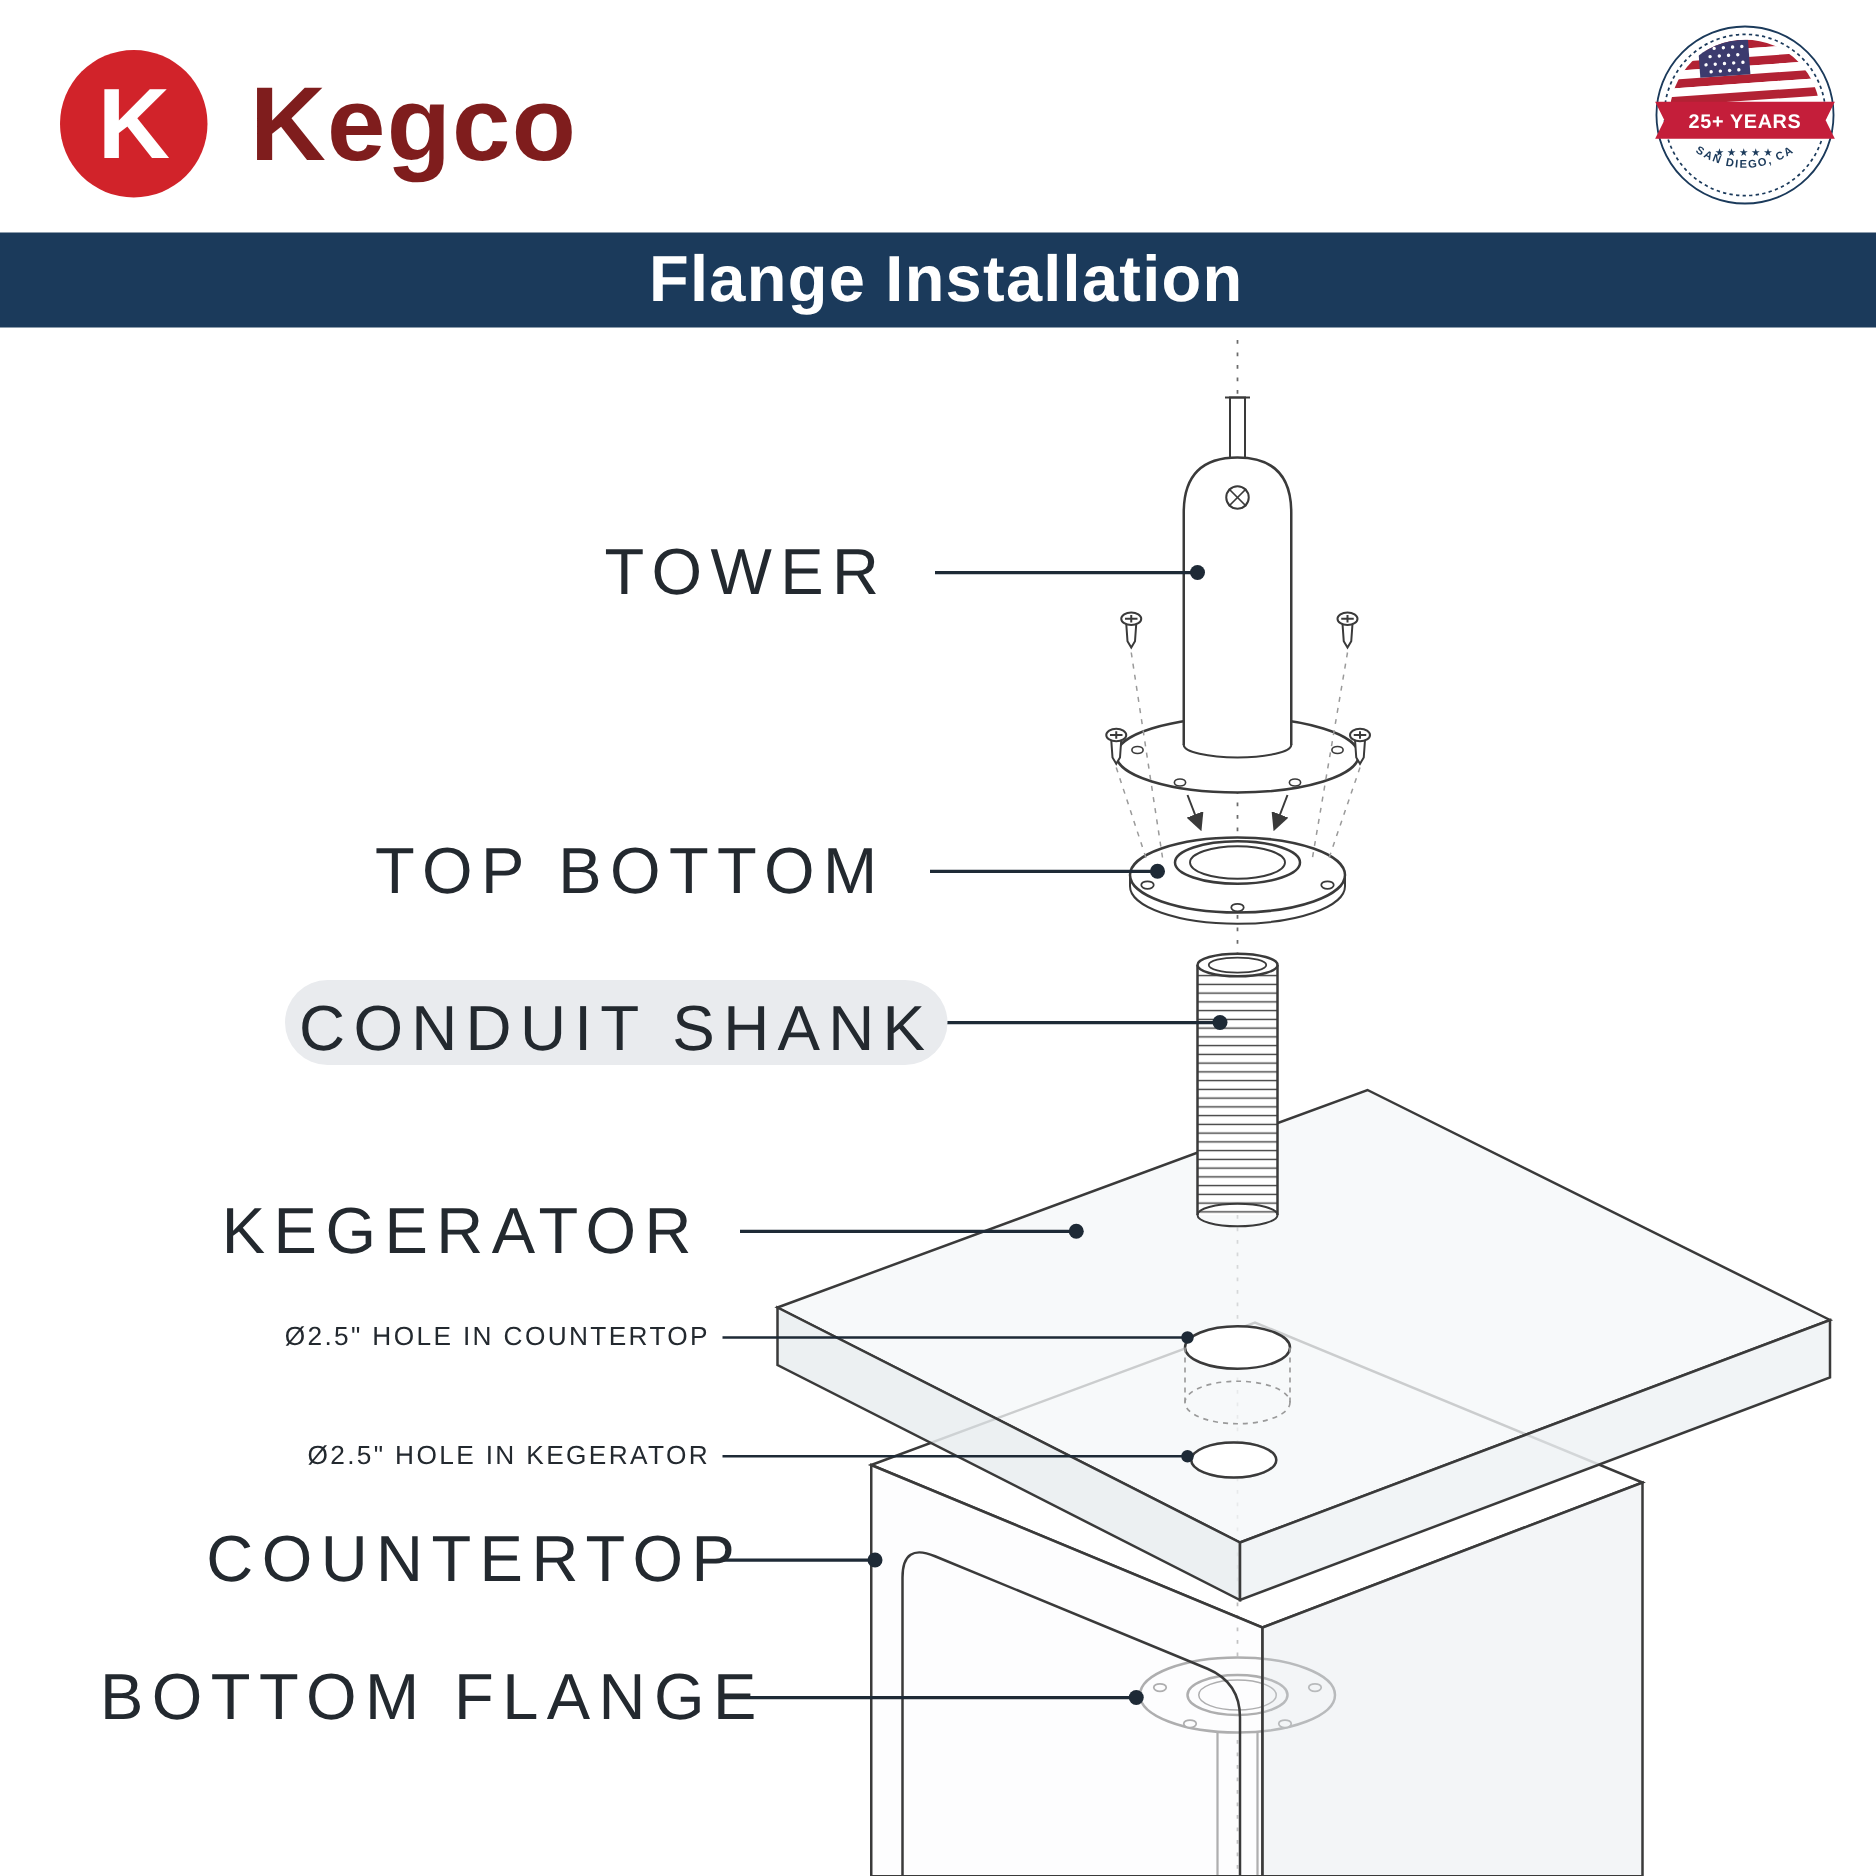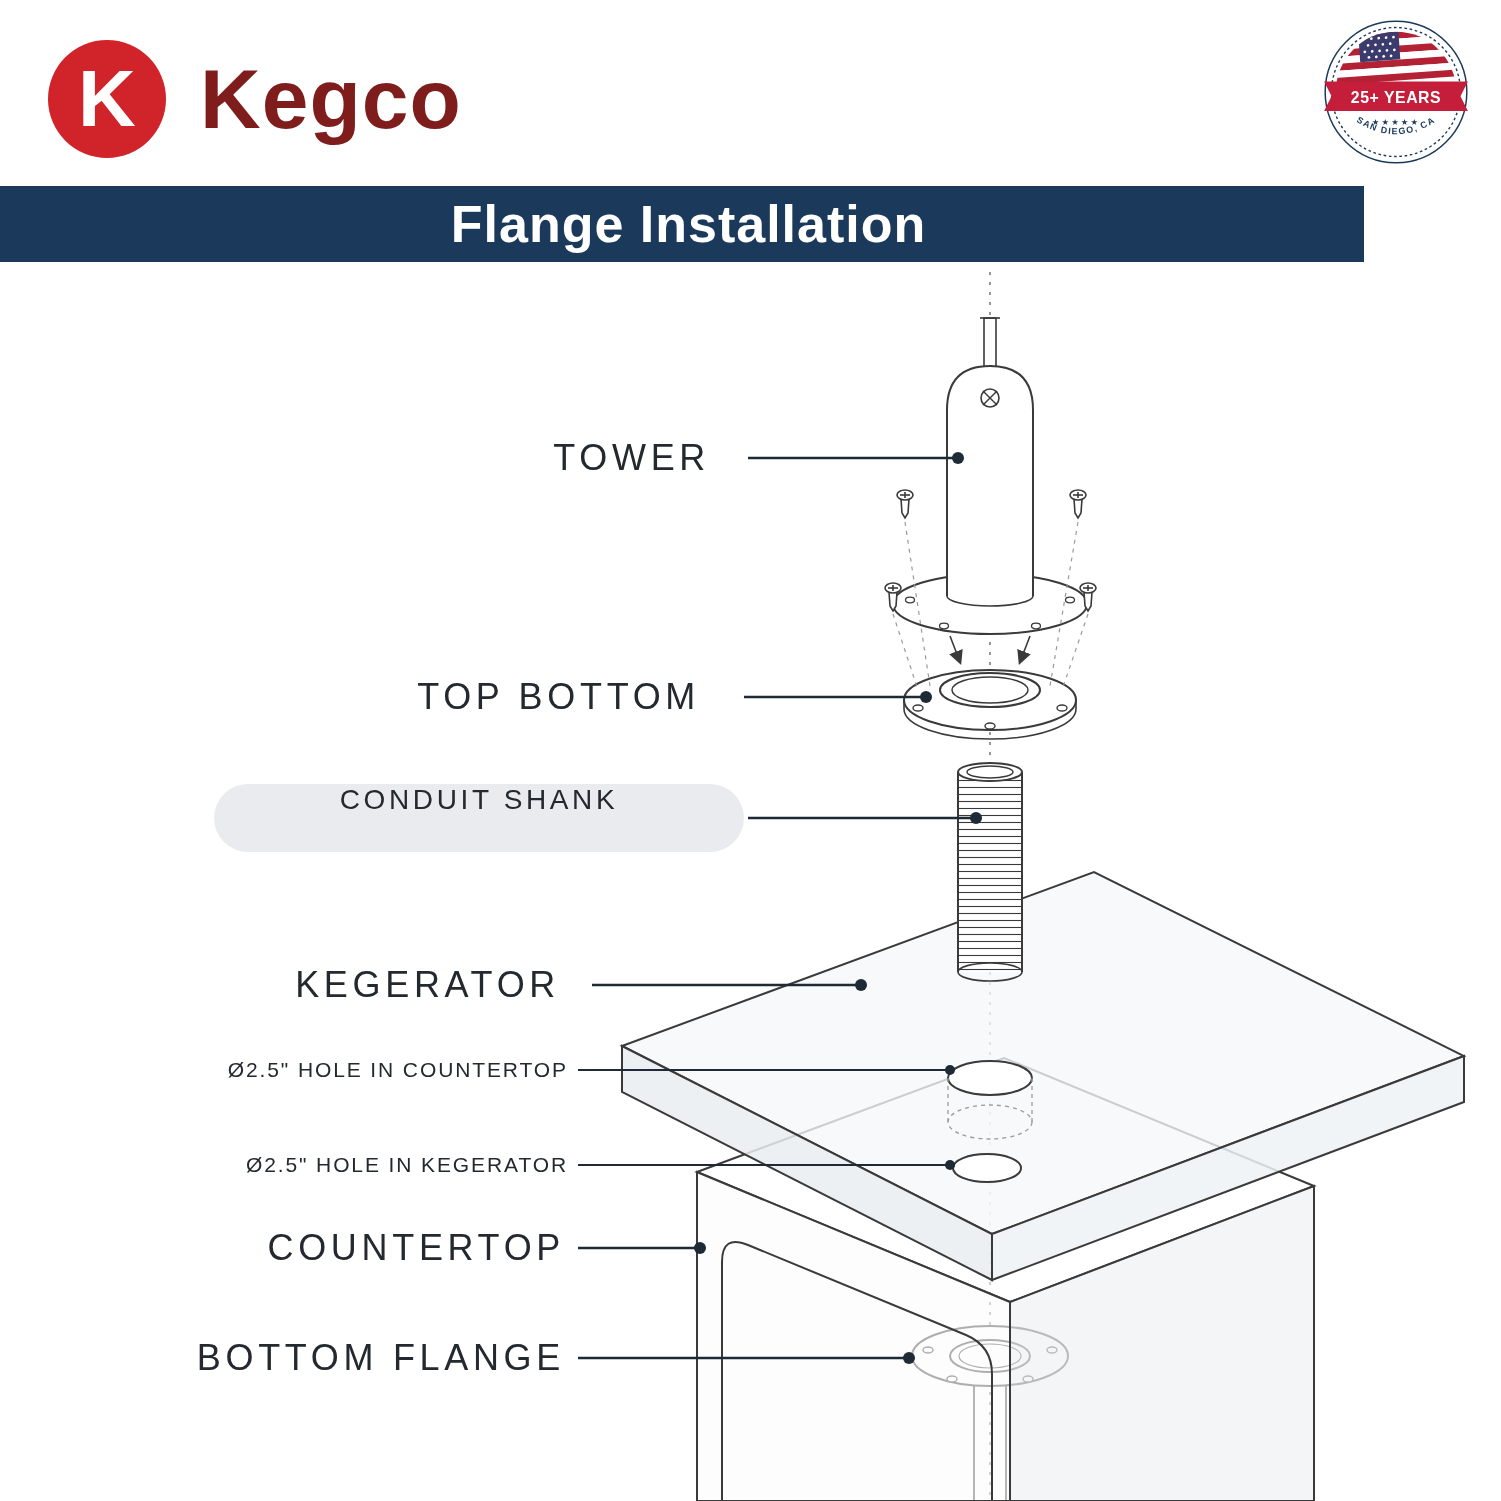--- a/index.html
+++ b/index.html
@@ -19,41 +19,41 @@
     font-size:80px; font-weight:bold;
   }
   .brand-name {
     margin-left:34px;
     font-size:84px; font-weight:bold; color:#7f1d1d; letter-spacing:1px;
   }
   .badge-wrap { position:absolute; left:1322px; top:18px; width:148px; height:148px;text-decoration:underline; }
 
   
   .banner {
-    position:absolute; left:0; top:186px; width:1364px; height:76px;
+    position:absolute; left:0; top:186px; width:1501px; height:76px;
     background:#1b3a5b; display:flex; align-items:center; justify-content:center;padding-left:13px;
   }
   .banner-title { color:#ffffff; font-size:52px; font-weight:bold; letter-spacing:1px; }
 
   
   .diagram-svg { position:absolute; left:0; top:0; width:1501px; height:1501px; }
 
   .lbl {
-    position:absolute; color:#23292f; font-size:36px;
+    position:absolute; color:#23292f; font-size:52px;
     letter-spacing:0.13em; text-align:right; white-space:nowrap; line-height:50px;
   }
   .lbl-sm {
     position:absolute; color:#23292f; font-size:21px;
     letter-spacing:0.09em; text-align:right; white-space:nowrap; line-height:24px;
   }
   .pill {
-    position:absolute; left:214px; top:784px; width:530px; height:68px;
+    position:absolute; left:228px; top:784px; width:530px; height:68px;
     background:#e9ebee; border-radius:40px;
-    display:flex; align-items:flex-start; justify-content:center;
-    color:#23292f; font-size:28px; letter-spacing:0.13em; white-space:nowrap;
+    display:flex; align-items:flex-end; justify-content:center;
+    color:#23292f; font-size:51px; letter-spacing:0.13em; white-space:nowrap;
   }
 </style>
 </head>
 <body>
 
 <div class="logo-wrap">
   <div class="logo-circle">
     <span>K</span>
   </div>
   <div class="brand-name">Kegco</div>

